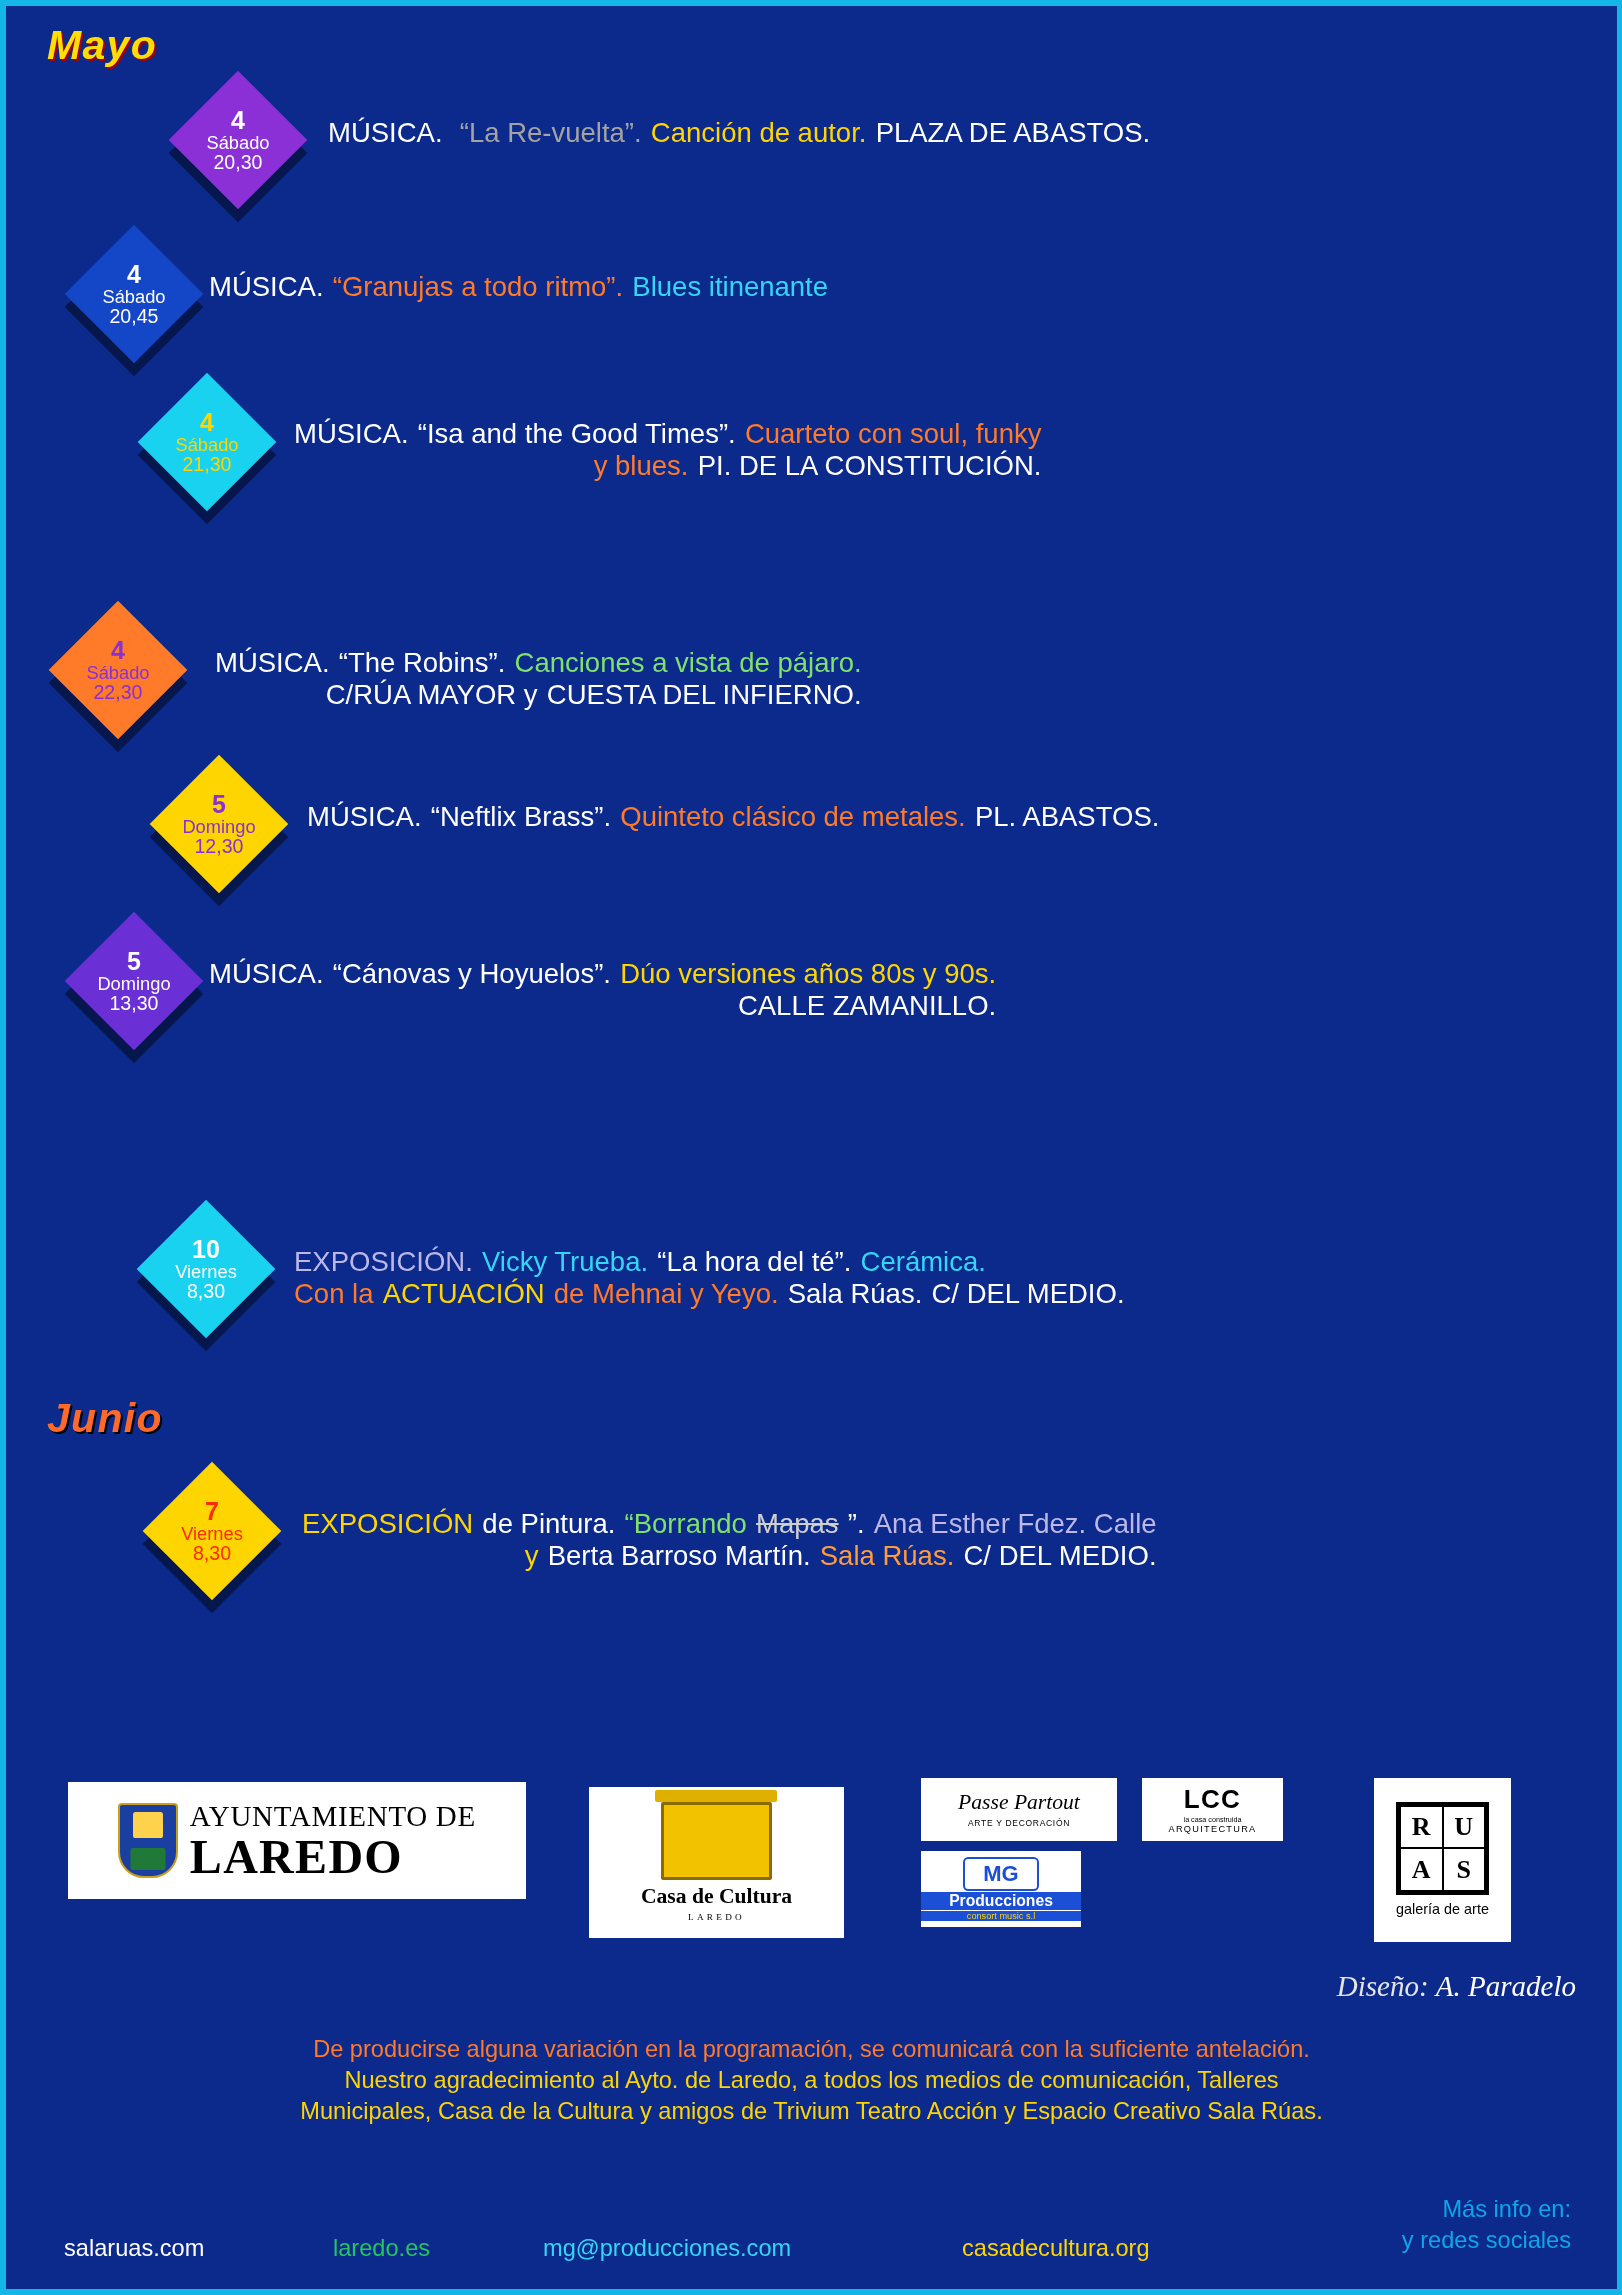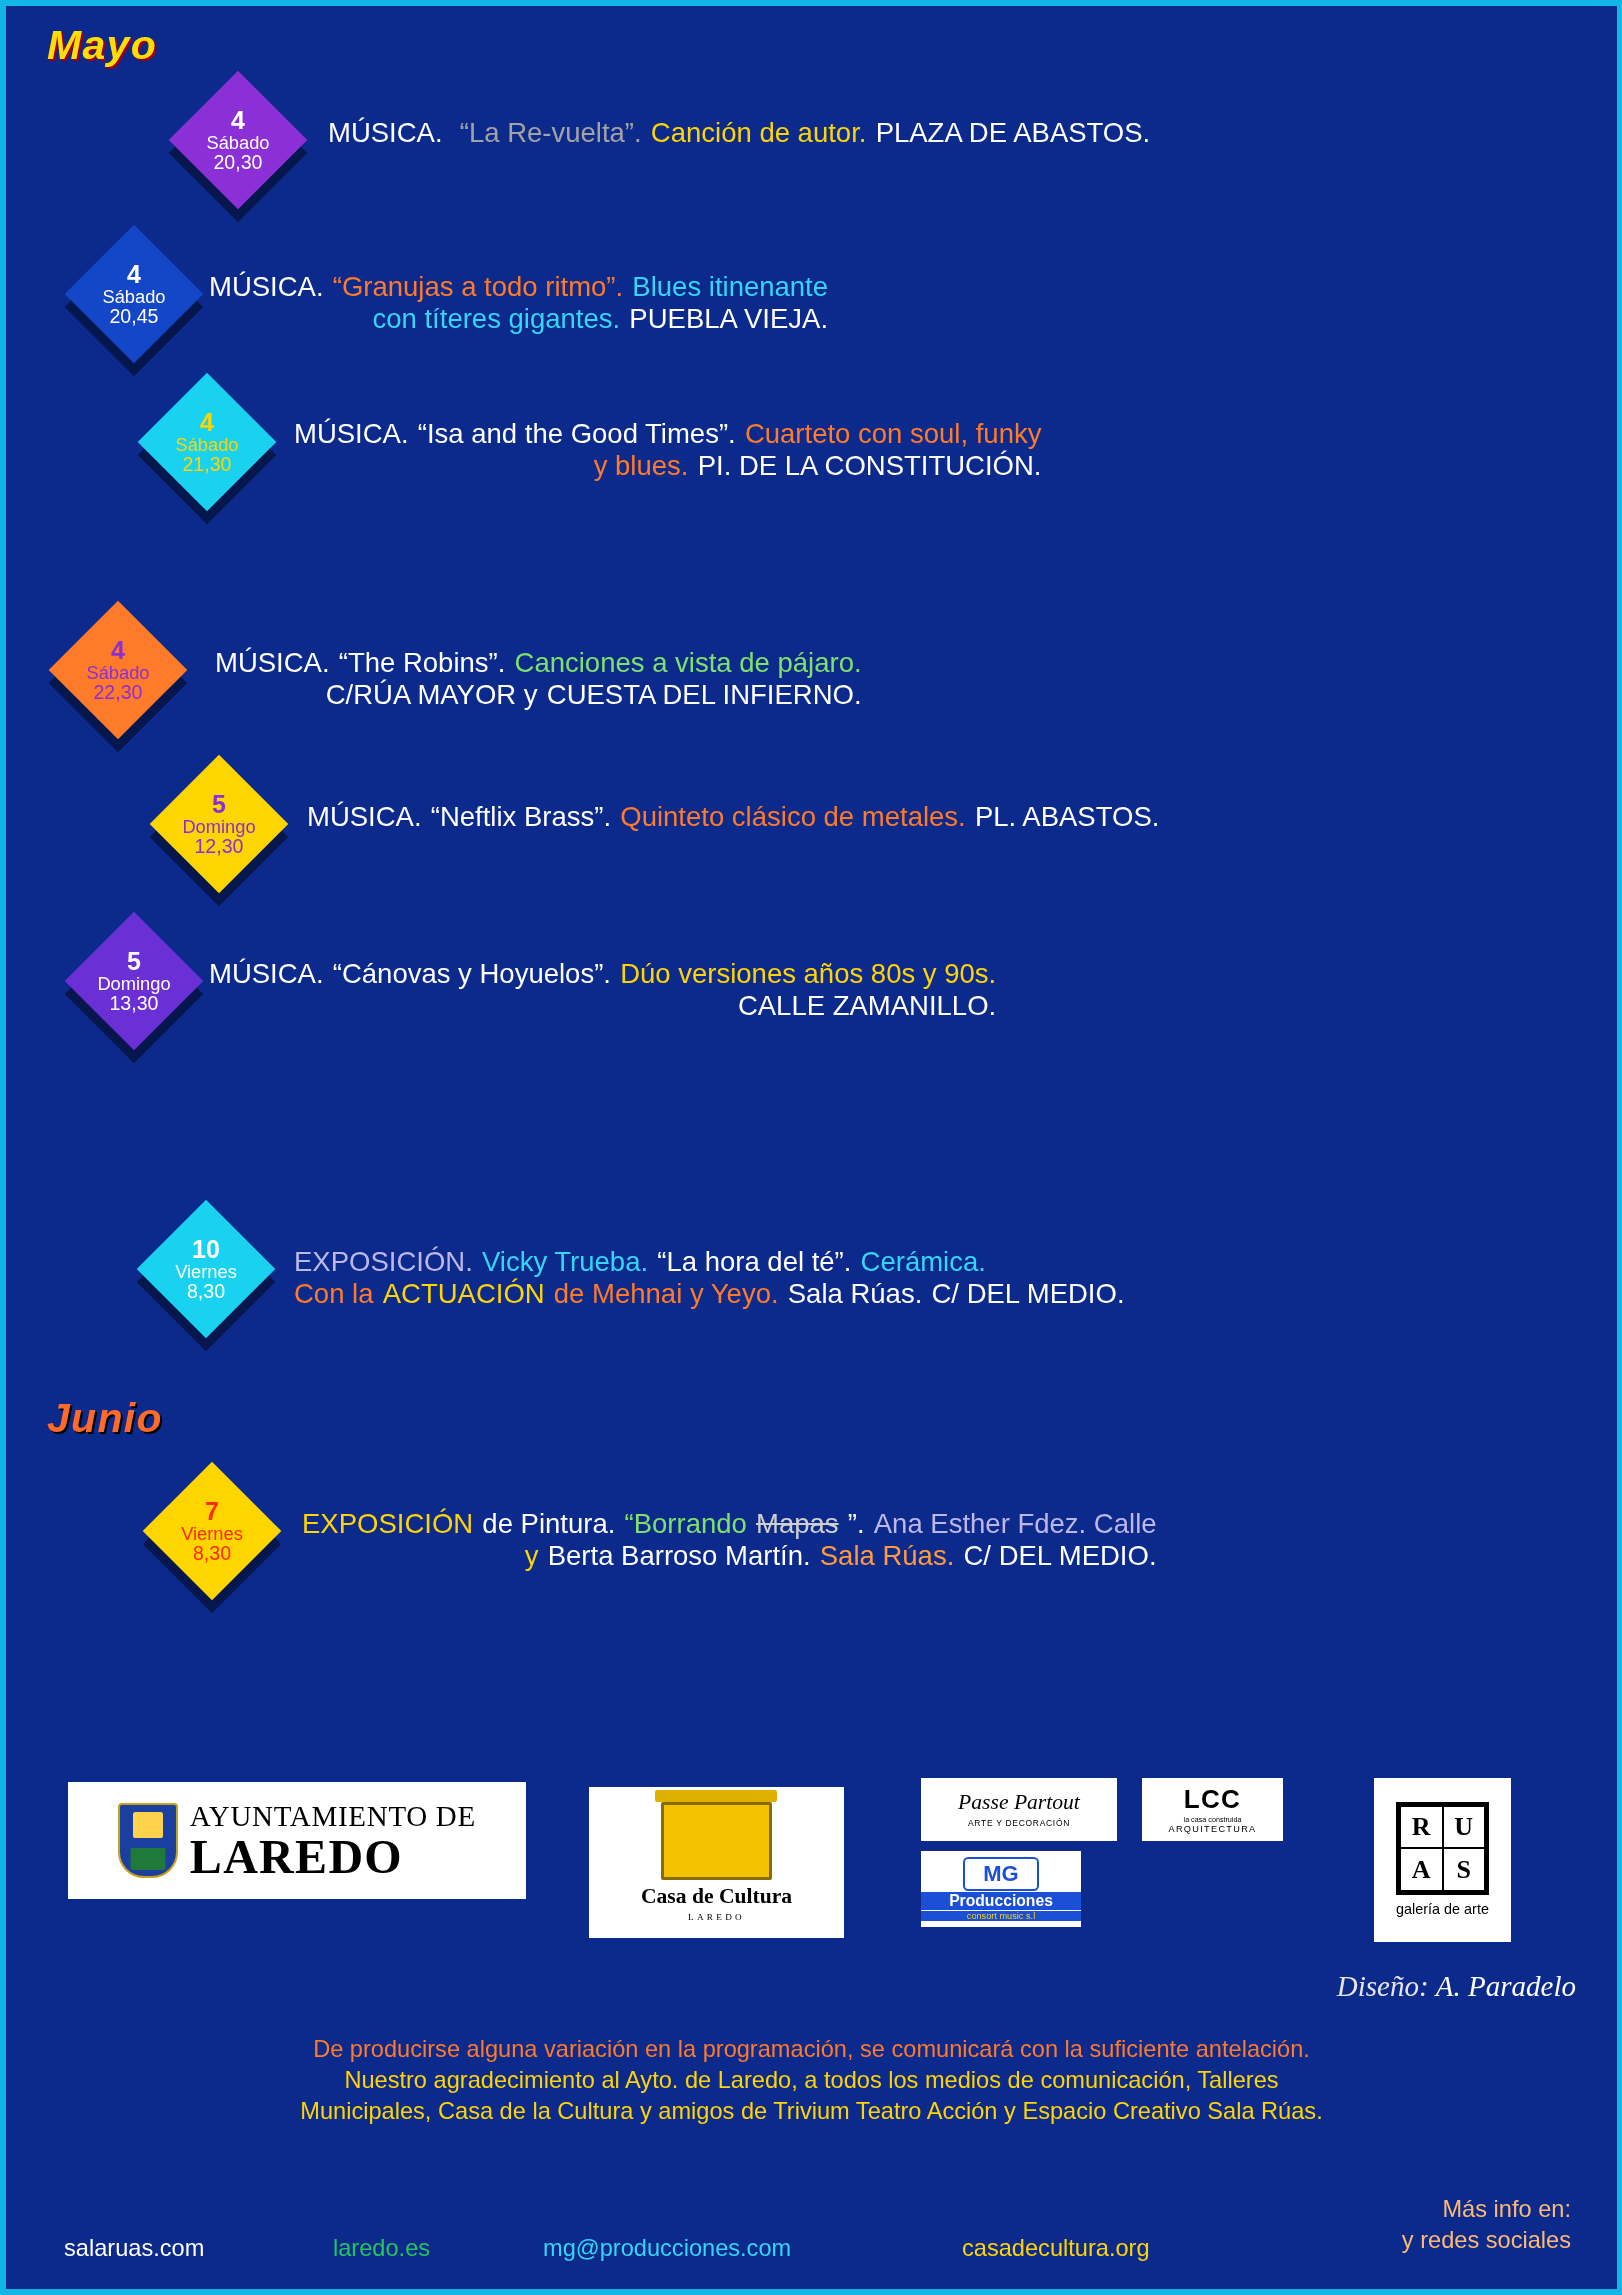--- a/index.html
+++ b/index.html
@@ -136,21 +136,21 @@
   }
   .note .n1{color:#ff7a29;}
   .note .n2,.note .n3{color:#ffd500;}
 
   .links{position:absolute;left:0;top:2222px;width:100%;height:52px;}
   .links span{position:absolute;font-size:23.6px;}
   .lk1{left:58px;top:6.5px;color:#ffffff;}
   .lk2{left:327px;top:6.5px;color:#22c55e;}
   .lk3{left:537px;top:6.5px;color:#35d6f5;}
   .lk4{left:956px;top:6.5px;color:#ffd500;}
-  .more{position:absolute;right:46px;top:-34px;text-align:right;color:#fdba74;font-size:23.6px;line-height:1.3;}
+  .more{position:absolute;right:46px;top:-34px;text-align:right;color:#0ea5e9;font-size:23.6px;line-height:1.3;}
 </style>
 </head>
 <body>
 
 <div class="page">
 
   <div class="month mayo">Mayo</div>
   <div class="month junio">Junio</div>
 
   <div id="events">
@@ -166,21 +166,20 @@
       </div>
       <div class="diamond" style="left: 79px; top: 239px; background: rgb(20, 70, 200); color: rgb(255, 255, 255);">
         <div class="inner">
           <div class="d-day">4</div>
           <div class="d-name">Sábado</div>
           <div class="d-time">20,45</div>
         </div>
       </div>
       <div class="row" style="left: 203px; top: 265px;">
         <div><span style="color: rgb(255, 255, 255);">MÚSICA.</span><span class="sp"></span><span style="color: rgb(255, 122, 41);">“Granujas a todo ritmo”.</span><span class="sp"></span><span style="color: rgb(53, 214, 245);">Blues itinenante</span></div>
-        <div class="l2"><span style="color: rgb(53, 214, 245);">con títeres gigantes.</span><span class="sp"></span><span style="color: rgb(255, 255, 255);">PUEBLA VIEJA.</span></div>
       </div>
       <div class="diamond" style="left: 152px; top: 387px; background: rgb(24, 210, 240); color: rgb(255, 213, 0);">
         <div class="inner">
           <div class="d-day">4</div>
           <div class="d-name">Sábado</div>
           <div class="d-time">21,30</div>
         </div>
       </div>
       <div class="row" style="left: 288px; top: 412px;">
         <div><span style="color: rgb(255, 255, 255);">MÚSICA.</span><span class="sp"></span><span style="color: rgb(255, 255, 255);">“Isa and the Good Times”.</span><span class="sp"></span><span style="color: rgb(255, 122, 41);">Cuarteto con soul, funky</span></div>

